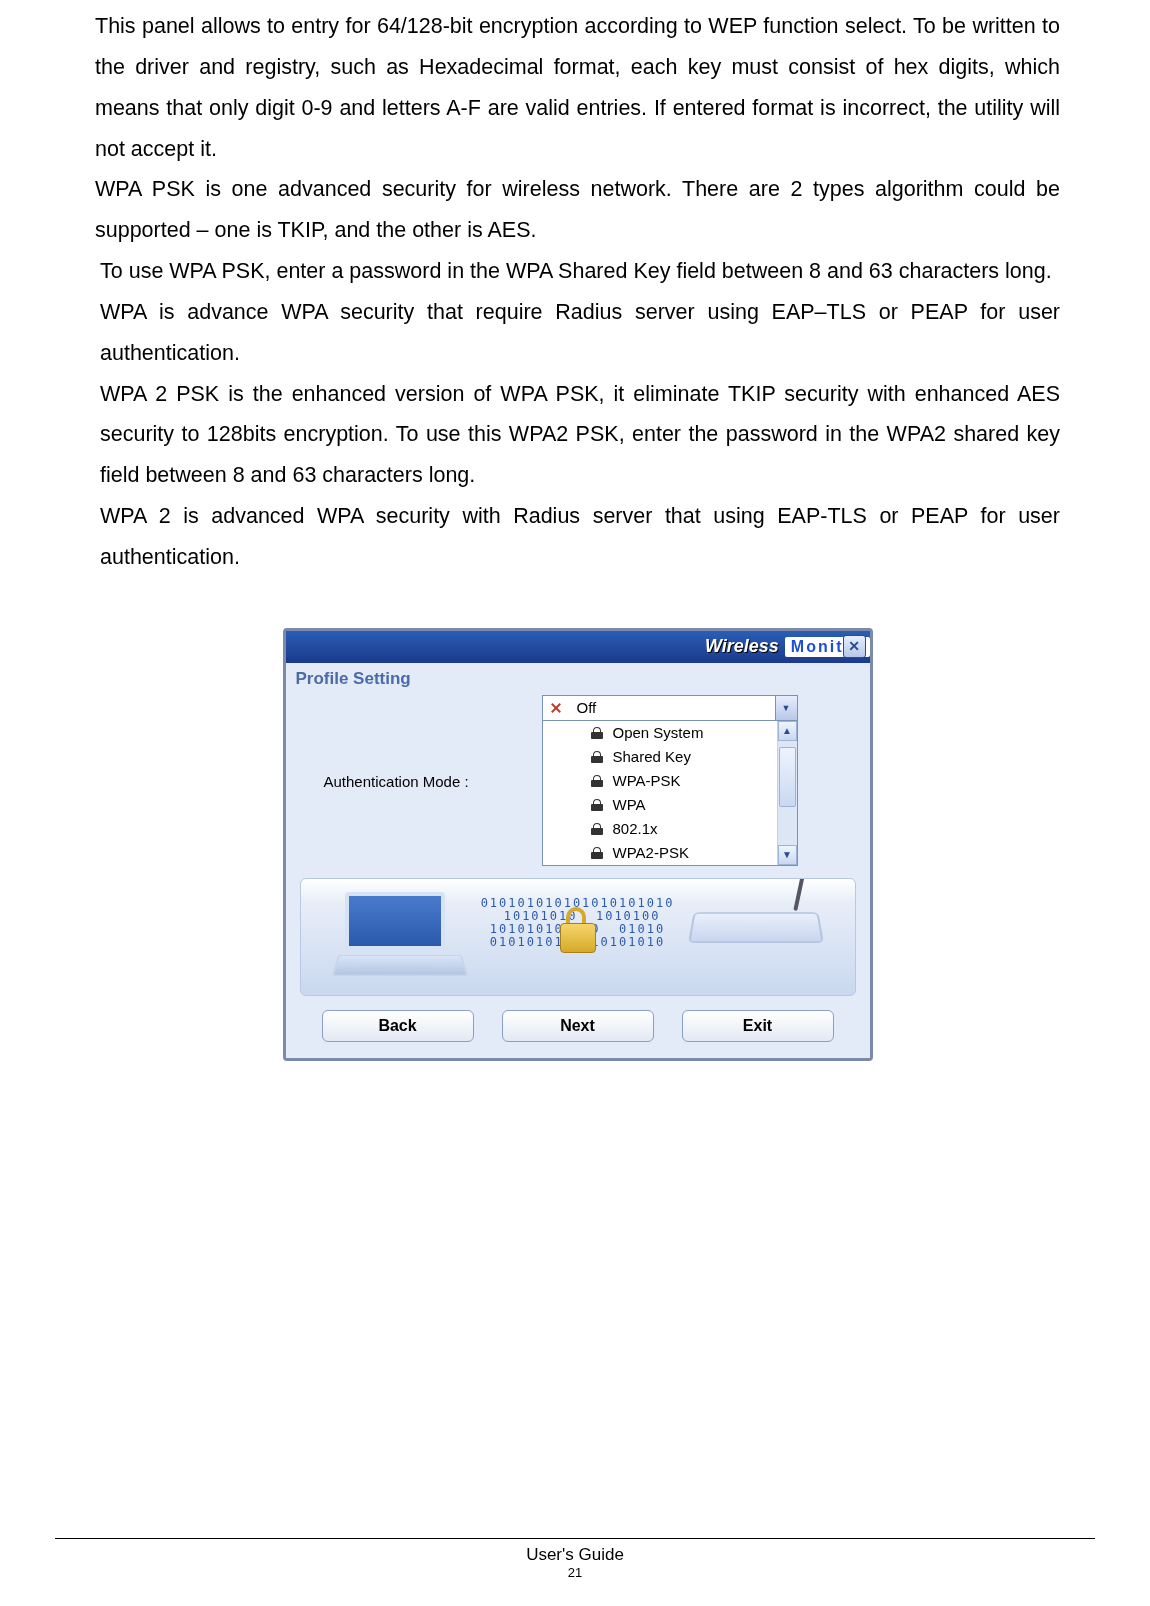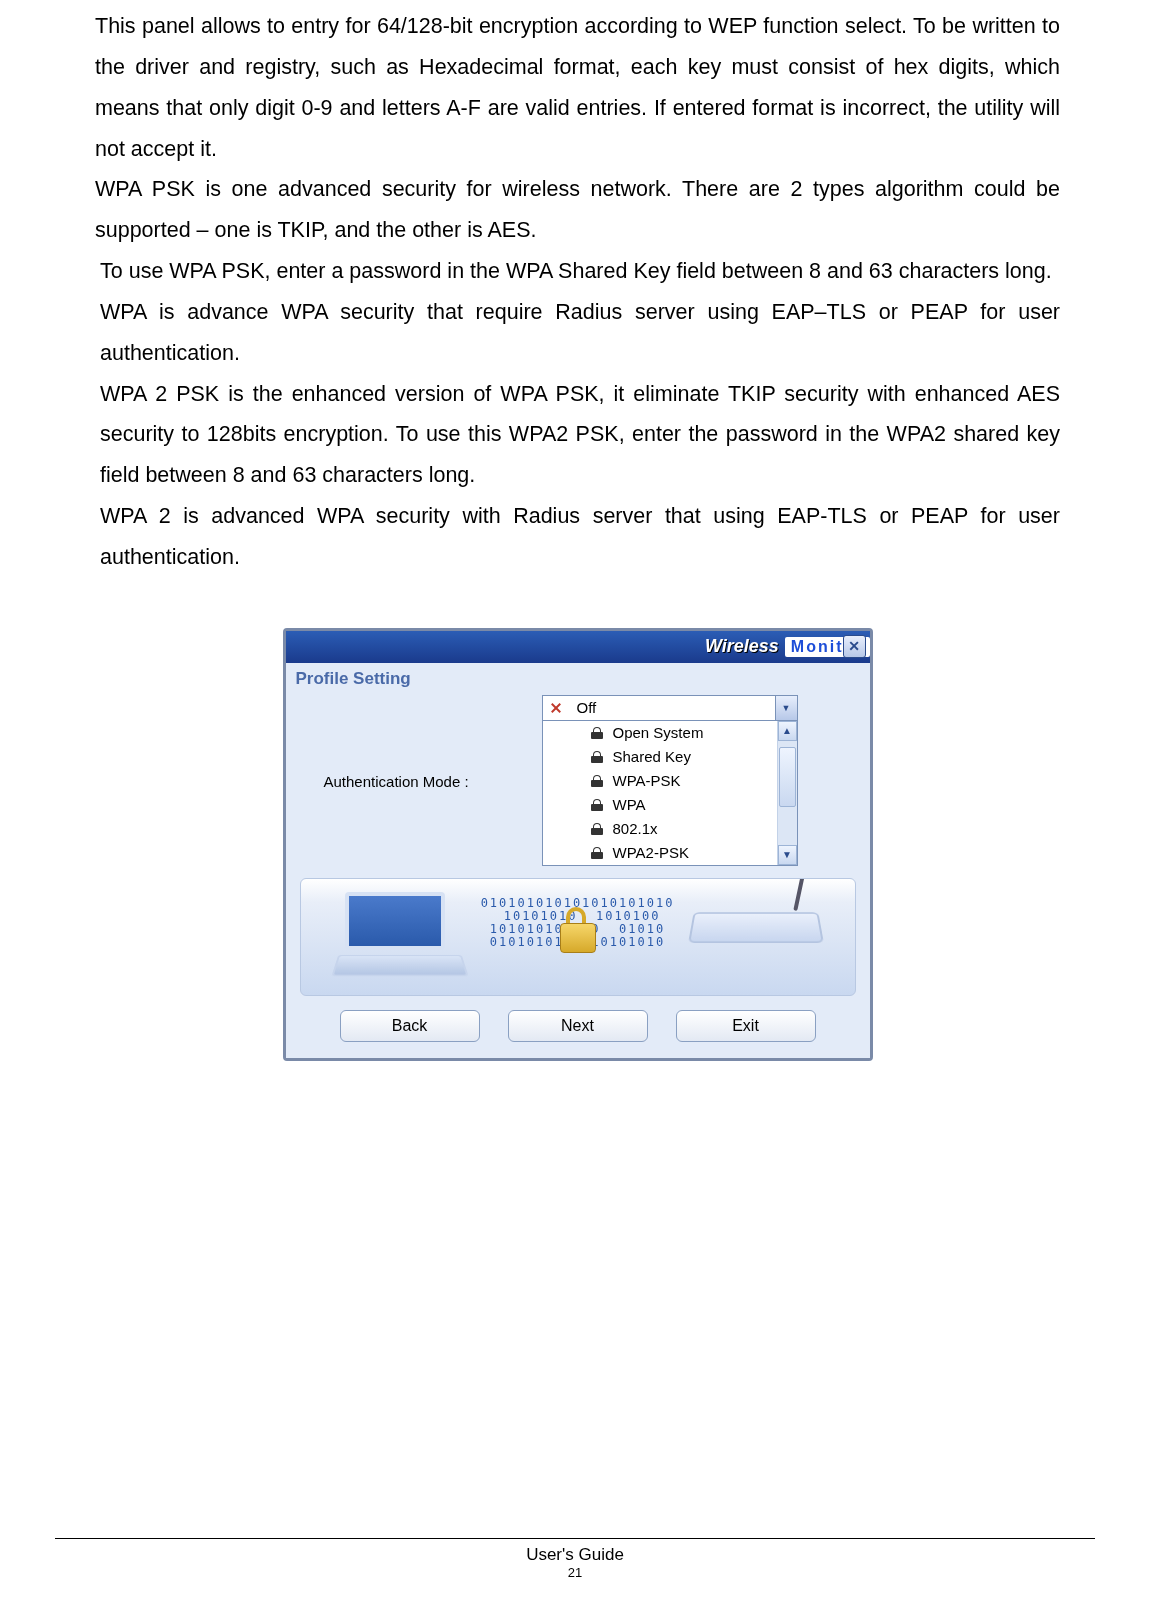--- a/index.html
+++ b/index.html
@@ -228,26 +228,26 @@
   .router .ant {
     position:absolute; right:20px; top:-22px; width:4px; height:36px;
     background:#556; border-radius:2px; transform: rotate(12deg);
   }
 
   .btnrow {
     display:flex; justify-content:center; gap:28px;
     margin: 14px 0 6px 0;
   }
   .wbtn {
-    width: 140px; height: 32px;
+    width: 152px; height: 32px;
     background: linear-gradient(#ffffff,#e3e9f3);
     border: 1px solid #8aa0c2;
     border-radius: 6px;
     display:flex; align-items:center; justify-content:center;
-    font-weight: normal; font-size: 16px;
+    font-weight: bold; font-size: 16px;
   }
 
   .footer {
     position: absolute;
     left: 55px; right: 55px; bottom: 26px;
   }
   .footline {
     border-top: 1px solid #000;
     height: 1px;
     margin-bottom: 6px;

